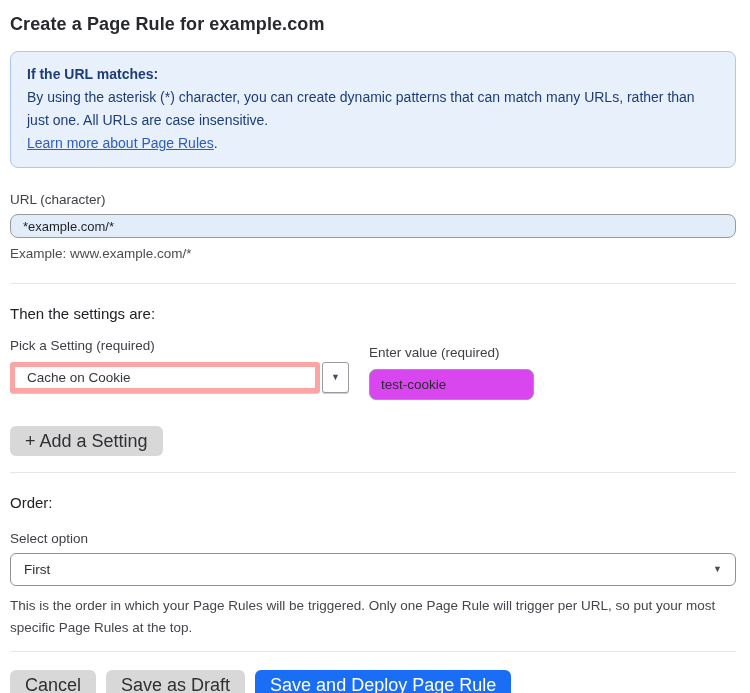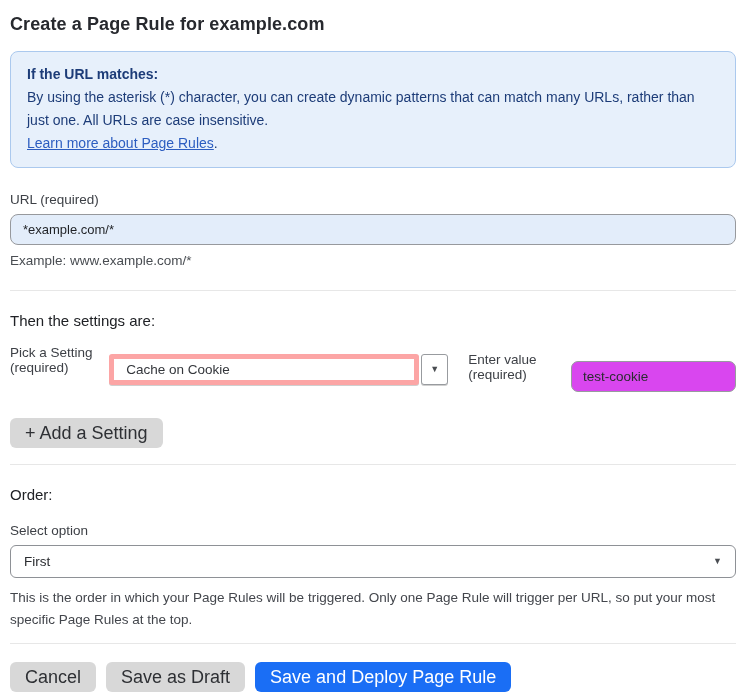--- a/index.html
+++ b/index.html
@@ -42,21 +42,21 @@
 
   .field-label {
     margin-top: 24px;
     font-size: 13.5px;
     color: #3d4046;
   }
 
   .url-input {
     display: block;
     width: 100%;
-    height: 31px;
+    height: 24px;
     margin-top: 7px;
     background: #e3edfa;
     border: 1px solid #97999d;
     border-radius: 8px;
     padding: 0 12px;
     font-family: "Liberation Sans", sans-serif;
     font-size: 13px;
     color: #1f2125;
     outline: none;
   }
@@ -74,21 +74,21 @@
   }
 
   .section-heading {
     margin-top: 21px;
     font-size: 15px;
     font-weight: normal;
     color: #202226;
   }
 
   .settings-row { display: flex; margin-top: 16px; }
-  .settings-col { display: flex; flex-direction: row; }
+  .settings-col { display: flex; flex-direction: column; }
   .settings-col .col-label { font-size: 13.5px; color: #3d4046; }
   .col-value { margin-left: 20px; margin-top: 7px; }
 
   .setting-select { display: flex; align-items: stretch; margin-top: 9px; }
   .setting-select .select-field {
     width: 310px;
     height: 31px;
     background: #ffffff;
     border: 5px solid #fca5a5;
     border-radius: 3px;
@@ -183,21 +183,21 @@
 <div class="page">
 
   <h1 class="page-title">Create a Page Rule for example.com</h1>
 
   <div class="info-box">
     <div class="info-heading">If the URL matches:</div>
     <p class="info-body">By using the asterisk (*) character, you can create dynamic patterns that can match many URLs, rather than just one. All URLs are case insensitive.</p>
     <div><span class="info-link">Learn more about Page Rules</span><span>.</span></div>
   </div>
 
-  <div class="field-label">URL (required)</div>
+  <div class="field-label">URL (character)</div>
   <input class="url-input" type="text" value="*example.com/*" style="">
   <div class="helper-text">Example: www.example.com/*</div>
 
   <hr class="divider">
 
   <div class="section-heading">Then the settings are:</div>
 
   <div class="settings-row">
     <div class="settings-col">
       <div class="col-label">Pick a Setting (required)</div>

